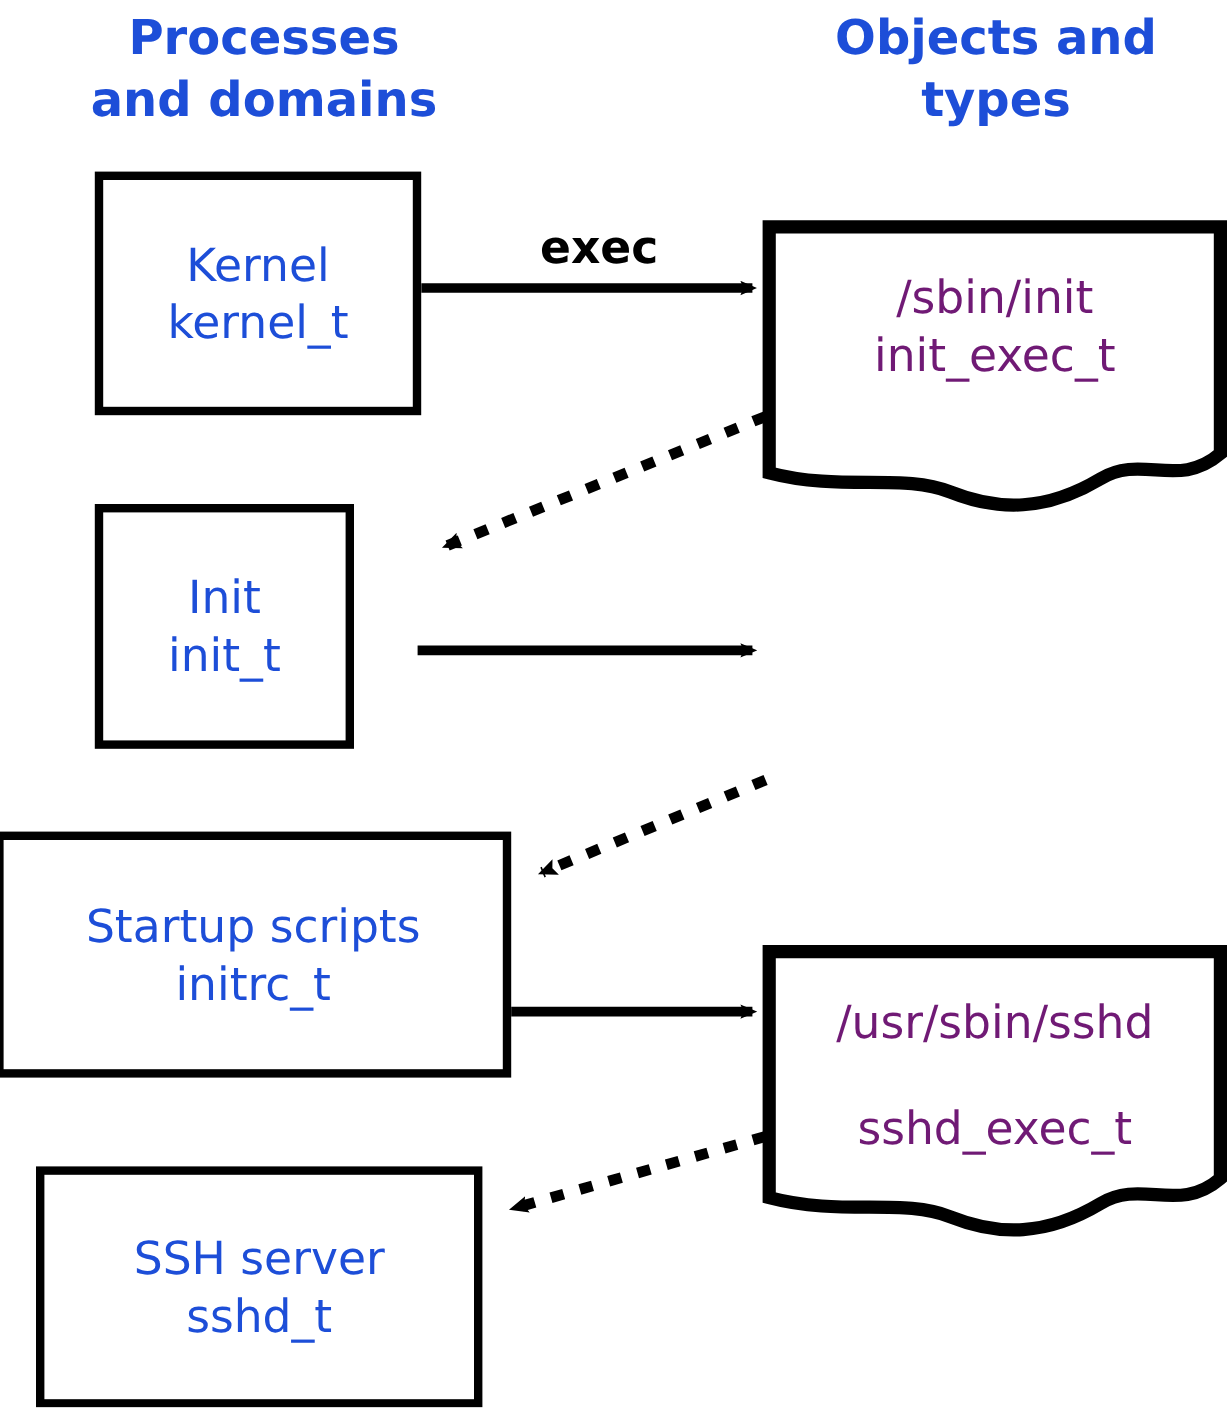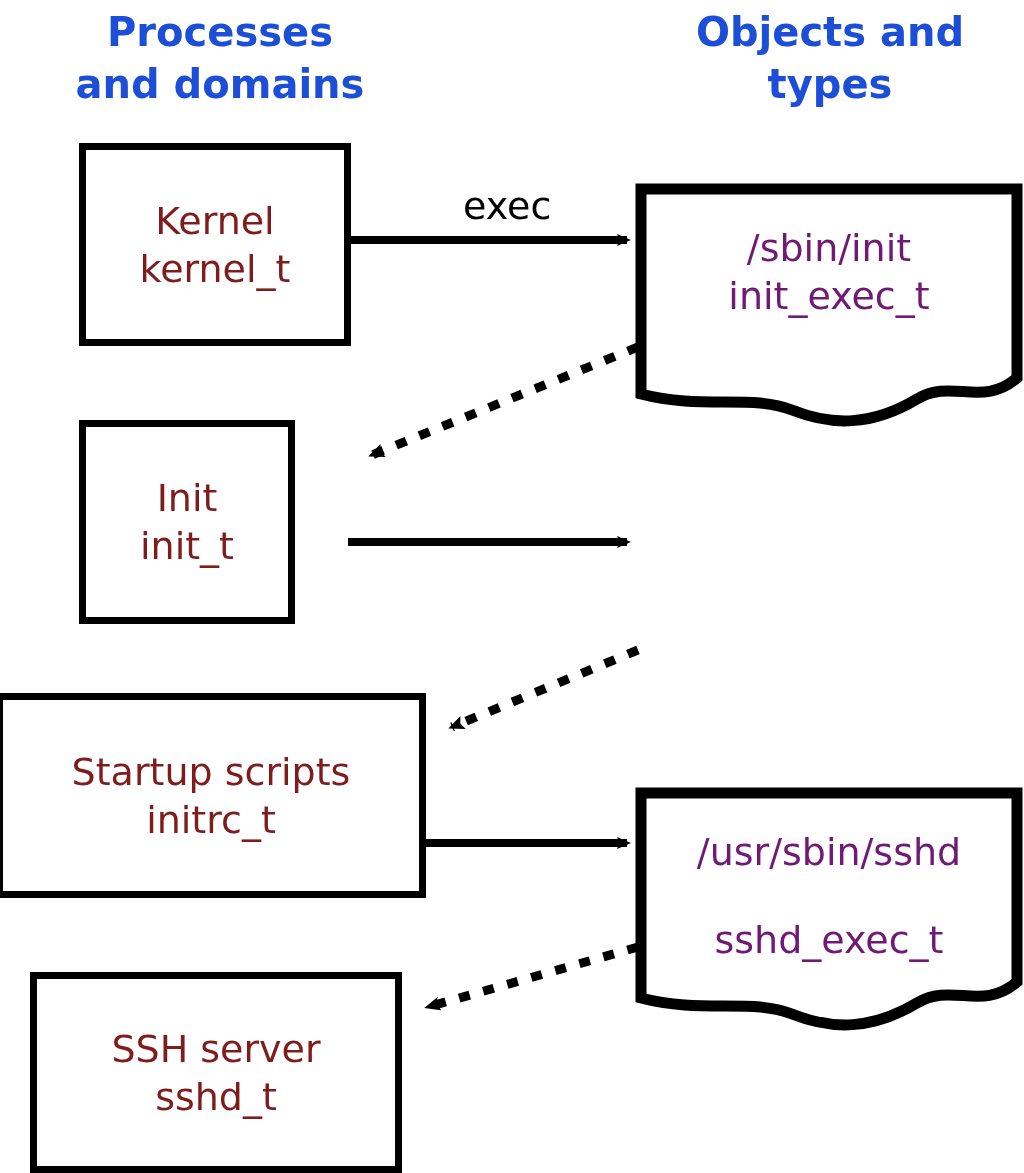--- a/index.html
+++ b/index.html
@@ -30,21 +30,21 @@
 
   .proc-box {
     position: absolute;
     box-sizing: border-box;
     border: 7px solid #000000;
     background: #ffffff;
     display: flex;
     flex-direction: column;
     align-items: center;
     justify-content: center;
-    color: #7f1d1d;
+    color: #1d4ed8;
     font-family: "DejaVu Sans", sans-serif;
     font-size: 38px;
     line-height: 48px;
     text-align: center;
   }
   .proc-box .l1, .proc-box .l2 { display: block; }
 
   .doc-shape {
     position: absolute;
     color: #000000;
@@ -115,21 +115,21 @@
 
     <g>
       <line x1="425" y1="843" x2="627" y2="843" stroke="#000000" stroke-width="8" marker-end="url(#arrowSolid)"></line>
     </g>
 
     <g>
       <line x1="638" y1="947" x2="428" y2="1007" stroke="#000000" stroke-width="9" stroke-dasharray="11 14" stroke-linecap="butt" marker-end="url(#arrowDotted)"></line>
     </g>
   </svg>
 
-  <div class="edge-label" style="left:463px; top:184px;">exec</div>
+  <div class="edge-label" style="left:450px; top:184px;font-weight:bold;">exec</div>
 
   <div class="proc-box" style="left:79px; top:143px; width:272px; height:203px;">
     <span class="l1">Kernel</span>
     <span class="l2">kernel_t</span>
   </div>
 
   <div class="proc-box" style="left:79px; top:420px; width:216px; height:204px;">
     <span class="l1">Init</span>
     <span class="l2">init_t</span>
   </div>

